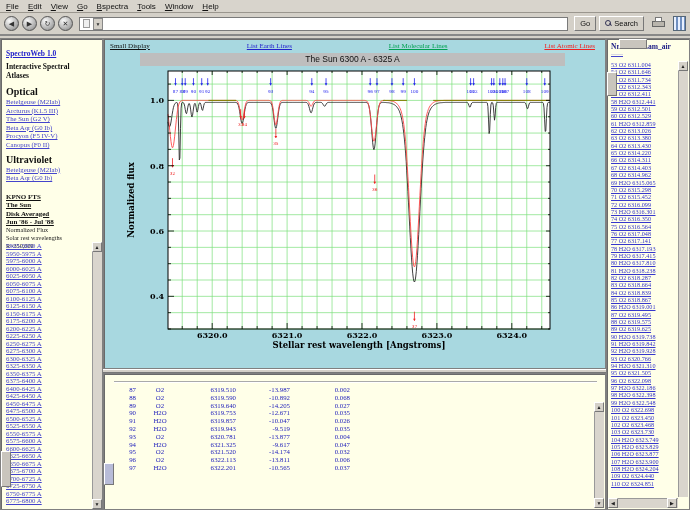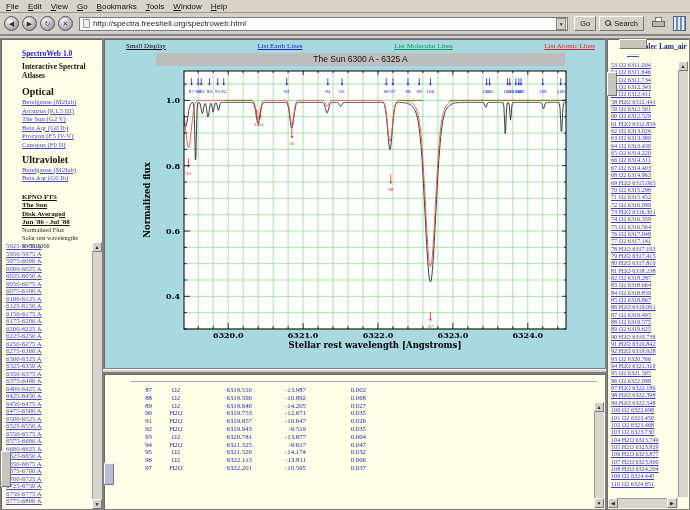--- a/index.html
+++ b/index.html
@@ -17,21 +17,21 @@
   .chromebtn{height:15px;background:#d4d0c8;border:1px solid;border-color:#fff #777 #777 #fff;font-size:7.5px;padding:0 5px;line-height:13px;color:#111;display:flex;align-items:center;gap:2px;}
   .mag{width:7px;height:7px;position:relative;display:inline-block;}
   .mag:before{content:"";position:absolute;left:0;top:0;width:4px;height:4px;border:1px solid #335;border-radius:50%;}
   .mag:after{content:"";position:absolute;left:4px;top:4px;width:3px;height:1px;background:#335;transform:rotate(45deg);}
   .printer{width:16px;height:13px;position:relative;margin-left:4px;}
   .printer .body{position:absolute;left:1px;top:4px;width:13px;height:6px;background:#b9b5ad;border:1px solid #666;}
   .printer .page{position:absolute;left:4px;top:0;width:7px;height:5px;background:#fff;border:1px solid #777;}
   .stripes{width:13px;height:15px;border:1px solid #567;margin-left:3px;background:repeating-linear-gradient(90deg,#e8f0ff 0 2px,#6f8fc0 2px 4px);}
   
   .frames{position:absolute;top:38px;left:0;right:0;bottom:0;display:flex;}
-  .frame{border:1px solid #808080;box-shadow:inset 1px 1px 0 #6a6a6a;padding-left:16px;}
+  .frame{border:1px solid #808080;box-shadow:inset 1px 1px 0 #6a6a6a;}
   .leftframe{width:103px;background:#ffffe8;position:relative;font-family:"Liberation Serif",serif;overflow:hidden;}
   .centercol{width:503px;display:flex;flex-direction:column;}
   .rightframe{width:84px;background:#ffffe8;position:relative;font-family:"Liberation Serif",serif;overflow:hidden;}
   .chartframe{height:331px;background:#a8d8e0;position:relative;overflow:hidden;}
   .framediv{height:4px;background:#d4d0c8;border-top:1px solid #fff;border-bottom:1px solid #777;}
   .tableframe{flex:1;background:#ffffe8;position:relative;overflow:hidden;font-family:"Liberation Serif",serif;}
   
   .leftpad{padding:3px 4px 0 5px;}
   .swtitle{font-size:7.5px;font-weight:bold;color:#2222cc;text-decoration:underline;display:inline-block;margin-bottom:5px;}
   .subt{font-size:7.5px;font-weight:bold;color:#111;line-height:8.5px;margin-bottom:6px;width:70px;}
@@ -74,33 +74,32 @@
 </style>
 </head>
 <body>
 
 <div class="window">
   <div class="menubar" id="menubar">
       <span class="menu-item"><u>F</u><span>ile</span></span>
       <span class="menu-item"><u>E</u><span>dit</span></span>
       <span class="menu-item"><u>V</u><span>iew</span></span>
       <span class="menu-item"><u>G</u><span>o</span></span>
-      <span class="menu-item"><u>B</u><span>ookmarks</span></span>
+      <span class="menu-item"><u>B</u><span>spectra</span></span>
       <span class="menu-item"><u>T</u><span>ools</span></span>
       <span class="menu-item"><u>W</u><span>indow</span></span>
       <span class="menu-item"><u>H</u><span>elp</span></span>
     </div>
   <div class="toolbar">
     <div class="navbtn">◀</div>
     <div class="navbtn">▶</div>
     <div class="navbtn">↻</div>
     <div class="navbtn">✕</div>
     <div class="urlfield">
       <span class="urlicon"></span>
-      <input readonly="" value="http://spectra.freeshell.org/spectroweb.html" style="">
       <span class="urldrop">▼</span>
     </div>
     <div class="chromebtn">
         <span>Go</span>
       </div>
     <div class="chromebtn">
         <span class="mag"></span>
         <span>Search</span>
       </div>
     <div class="printer">

